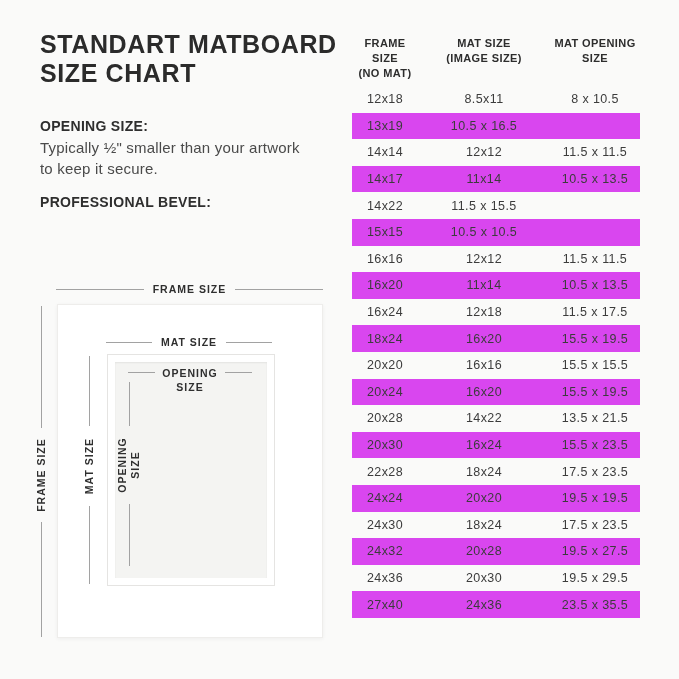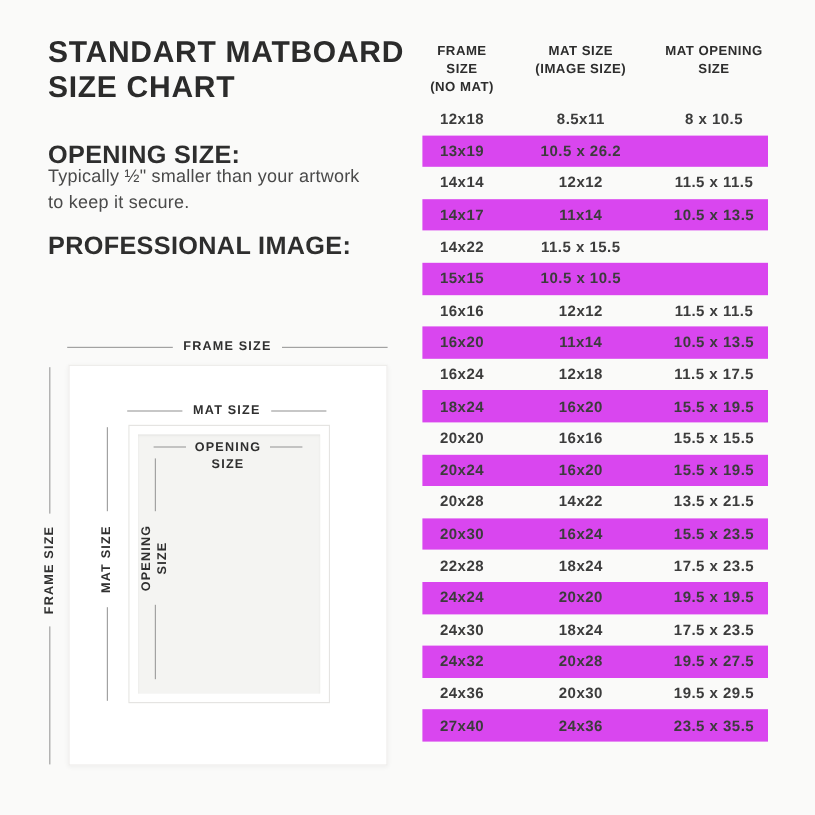--- a/index.html
+++ b/index.html
@@ -10,21 +10,21 @@
     font-family:"Liberation Sans", sans-serif; color:#2f2f2f;
   }
   
   .title {
     position:absolute; left:40px; top:30px; width:312px;
     font-size:25px; font-weight:bold; letter-spacing:0.6px;
     line-height:29px; color:#2b2b2b;
   }
   .sec-heading {
     position:absolute; left:40px; width:300px;
-    font-size:21px; font-weight:bold; letter-spacing:0.3px; color:#2e2e2e;
+    font-size:14px; font-weight:bold; letter-spacing:0.3px; color:#2e2e2e;
   }
   .sec-body {
     position:absolute; left:40px; width:310px;
     font-size:15px; color:#4a4a4a; line-height:21px; letter-spacing:0.2px;
   }
   .h-open { top:118px; }
   .b-open { top:137px; }
   .h-bevel { top:194px; }
   .b-bevel { top:213px; }
   .hline { height:1px; flex:1; background:#a2a2a2; }
@@ -77,21 +77,21 @@
   }
   .th {
     text-align:center; font-size:11px; font-weight:bold;
     letter-spacing:0.4px; color:#2d2d2d; line-height:15px;
   }
   .tbody {
     position:absolute; left:352px; top:86px; width:288px;
   }
   .trow {
     display:grid; grid-template-columns:66px 132px 90px;
-    align-items:center; height:26.6px;font-weight:bold;
+    align-items:center; height:26.6px;
   }
   .trow.alt { background:#d946ef; }
   .tcell {
     text-align:center; font-size:12.5px; color:#3c3c3c; letter-spacing:0.4px;
   }
 </style>
 </head>
 <body>
 
 <div class="page">
@@ -100,21 +100,21 @@
     <div>STANDART MATBOARD</div>
     <div>SIZE CHART</div>
   </div>
 
   <div class="sec-heading h-open">OPENING SIZE:</div>
   <div class="sec-body b-open">
     <div>Typically ½" smaller than your artwork</div>
     <div>to keep it secure.</div>
   </div>
 
-  <div class="sec-heading h-bevel">PROFESSIONAL IMAGE:</div>
+  <div class="sec-heading h-bevel">PROFESSIONAL BEVEL:</div>
   <div class="sec-body b-bevel">
   </div>
 
   <div class="h-label-row frame-h">
     <div class="hline"></div>
     <div class="dlabel">FRAME SIZE</div>
     <div class="hline"></div>
   </div>
 
   <div class="outer-rect"></div>
@@ -168,21 +168,21 @@
   </div>
 
   <div class="tbody">
       <div class="trow">
         <div class="tcell">12x18</div>
         <div class="tcell">8.5x11</div>
         <div class="tcell">8 x 10.5</div>
       </div>
       <div class="trow alt">
         <div class="tcell">13x19</div>
-        <div class="tcell">10.5 x 26.2</div>
+        <div class="tcell">10.5 x 16.5</div>
       </div>
       <div class="trow">
         <div class="tcell">14x14</div>
         <div class="tcell">12x12</div>
         <div class="tcell">11.5 x 11.5</div>
       </div>
       <div class="trow alt">
         <div class="tcell">14x17</div>
         <div class="tcell">11x14</div>
         <div class="tcell">10.5 x 13.5</div>

